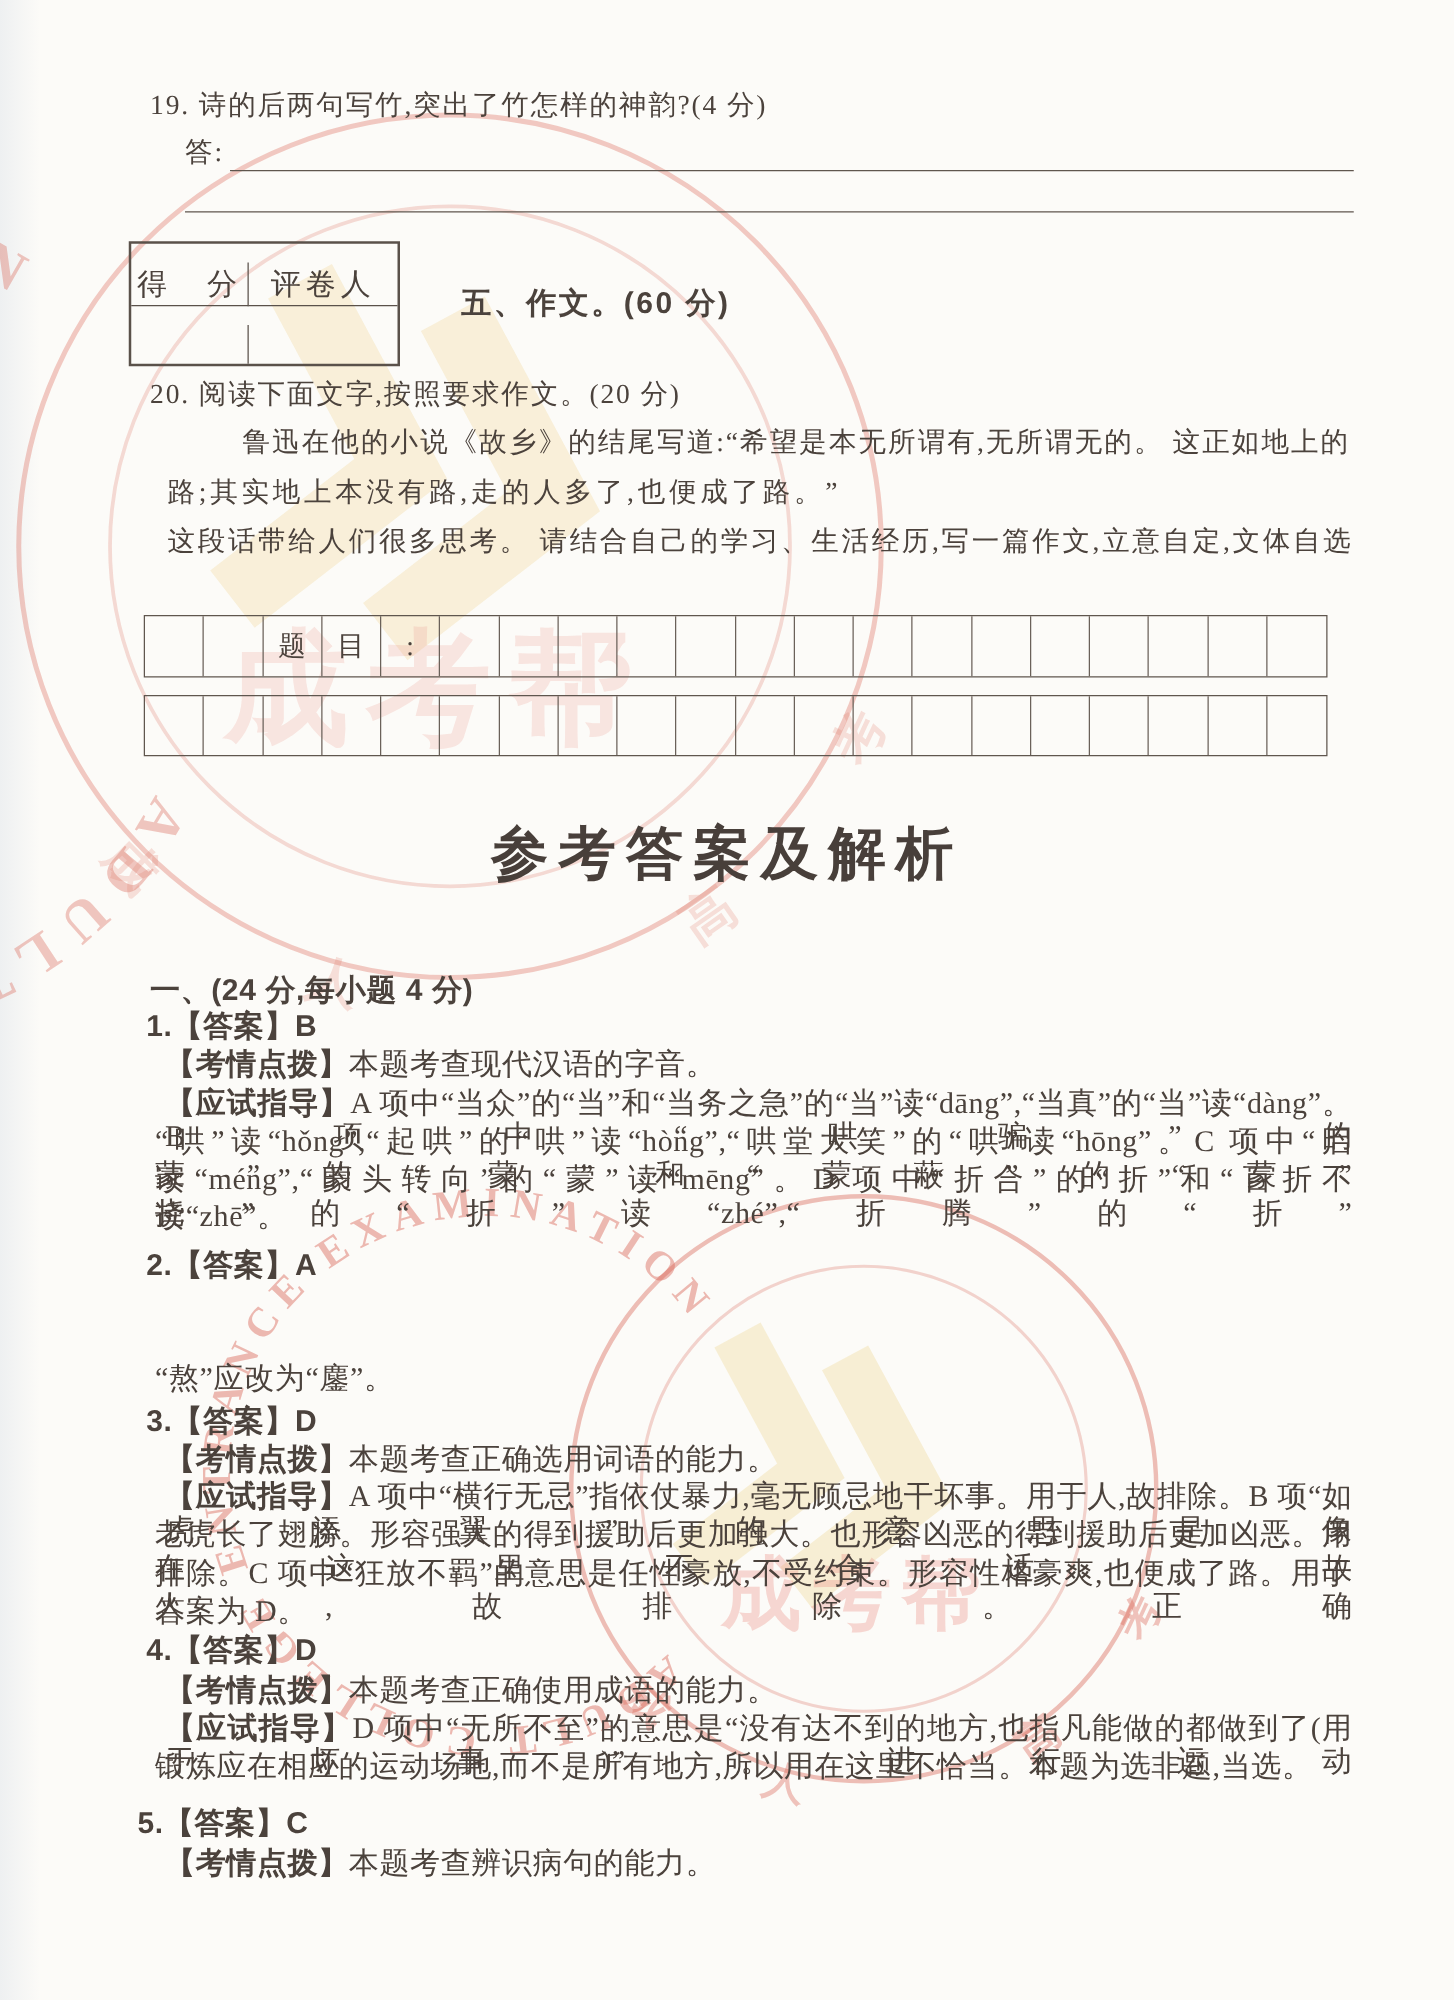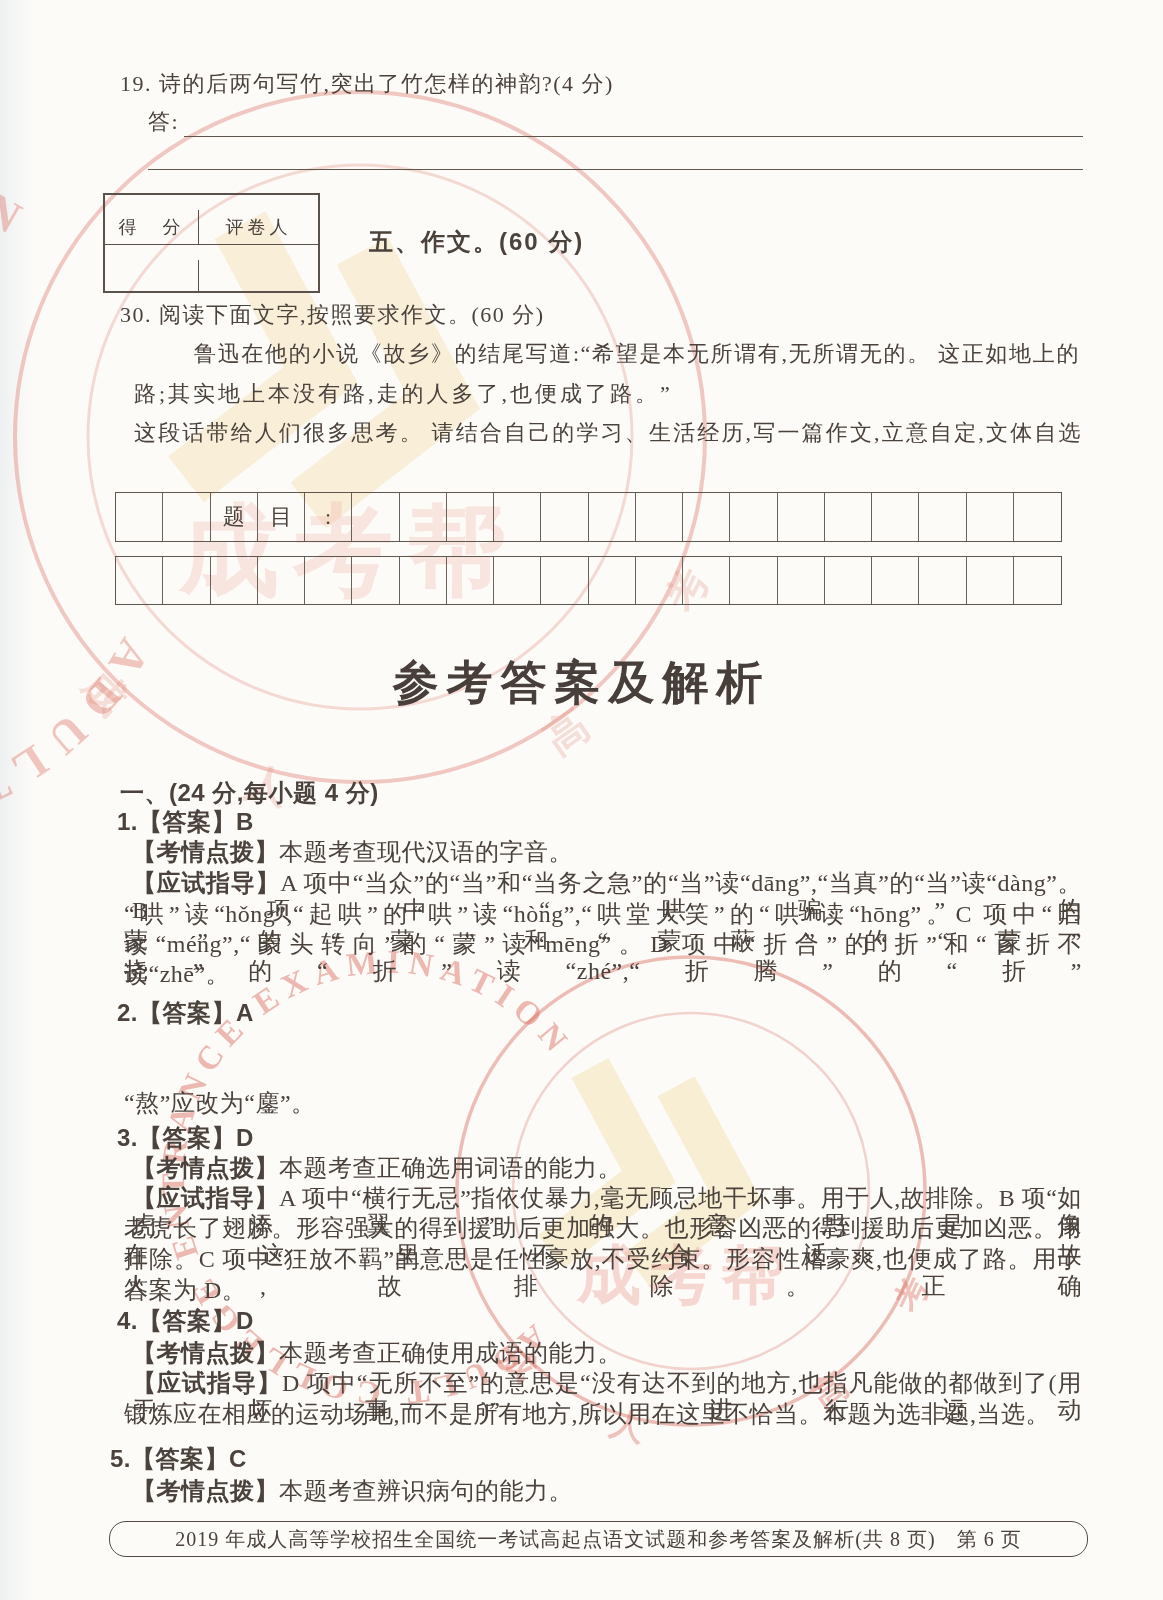--- a/index.html
+++ b/index.html
@@ -14,21 +14,21 @@
   .abs{position:absolute;white-space:nowrap;margin-left:20px;}
   .t22{font-size:22px;line-height:28px;letter-spacing:1.5px;}
   .t21{font-size:24px;line-height:27px;letter-spacing:.5px;}
   .sans{font-family:"Liberation Sans","DejaVu Sans",sans-serif;}
   .bold{font-weight:bold;}
   .jl{white-space:normal;text-align:justify;text-align-last:justify;}
   .ul{border-bottom:1.5px solid #5f564e;}
   
   .score-box{position:absolute;left:103px;top:193px;width:213px;height:96px;
        border:2px solid #5a514a;display:grid;grid-template-columns:94px 1fr;grid-template-rows:50px 1fr;}
-  .score-box .c{display:flex;align-items:center;justify-content:center;font-size:18px;letter-spacing:4px;margin-top:15px;}
+  .score-box .c{display:flex;align-items:center;justify-content:center;font-size:24px;letter-spacing:4px;margin-top:15px;}
   .score-box .c1{border-right:1.5px solid #5a514a;border-bottom:1.5px solid #5a514a;}
   .score-box .c2{border-bottom:1.5px solid #5a514a;}
   .score-box .c3{border-right:1.5px solid #5a514a;}
   
   .grid-row{position:absolute;left:115px;width:947px;display:grid;
        grid-template-columns:repeat(20,1fr);border:1.5px solid #5f564e;box-sizing:border-box;}
   .gcell{border-right:1px solid #6a6159;display:flex;align-items:center;justify-content:center;
        font-size:22px;color:#4b423c;}
   .gcell:last-child{border-right:none;}
   .heading{position:absolute;left:100px;top:652px;width:963px;text-align:center;
@@ -96,21 +96,21 @@
 
   <div class="score-box">
     <div class="c c1">得　分</div>
     <div class="c c2">评卷人</div>
     <div class="c c3"></div>
     <div class="c"></div>
   </div>
 
   <div class="abs sans bold" style="left:349px;top:226px;font-size:24px;letter-spacing:2px;">五、作文。(60 分)</div>
 
-  <div class="abs t22" style="left:100px;top:301px;">30. 阅读下面文字,按照要求作文。(60 分)</div>
+  <div class="abs t22" style="left:100px;top:301px;">20. 阅读下面文字,按照要求作文。(20 分)</div>
   <div class="abs t22 jl" style="left:174px;top:340px;width:886px;">鲁迅在他的小说《故乡》的结尾写道:“希望是本无所谓有,无所谓无的。 这正如地上的</div>
   <div class="abs t22" style="left:114px;top:380px;letter-spacing:3px;">路;其实地上本没有路,走的人多了,也便成了路。”</div>
   <div class="abs t22 jl" style="left:114px;top:419px;width:948px;">这段话带给人们很多思考。 请结合自己的学习、生活经历,写一篇作文,立意自定,文体自选</div>
 
   <div class="grid-row" style="top:492px;height:50px;">
       <div class="gcell"></div>
       <div class="gcell"></div>
       <div class="gcell">题</div>
       <div class="gcell">目</div>
       <div class="gcell">:</div>
@@ -175,16 +175,13 @@
   <div class="abs t21" style="left:104px;top:1277px;">答案为 D。</div>
 
   <div class="abs sans t21" style="left:97px;top:1307px;font-weight:600;">4.【答案】D</div>
   <div class="abs t21" style="left:112px;top:1339px;"><span class="sans" style="font-weight:600;">【考情点拨】</span><span>本题考查正确使用成语的能力。</span></div>
   <div class="abs t21 jl" style="left:112px;top:1369px;width:950px;"><span class="sans" style="font-weight:600;">【应试指导】</span><span>D 项中“无所不至”的意思是“没有达不到的地方,也指凡能做的都做到了(用于坏事)”。进行运动</span></div>
   <div class="abs t21" style="left:104px;top:1401px;">锻炼应在相应的运动场地,而不是所有地方,所以用在这里不恰当。本题为选非题,当选。</div>
 
   <div class="abs sans t21" style="left:90px;top:1445px;font-weight:600;">5.【答案】C</div>
   <div class="abs t21" style="left:112px;top:1477px;"><span class="sans" style="font-weight:600;">【考情点拨】</span><span>本题考查辨识病句的能力。</span></div>
 
-  <div class="footer-box">
-    <span>2019 年成人高等学校招生全国统一考试高起点语文试题和参考答案及解析(共 8 页)　第 6 页</span>
-  </div>
 </div>
 
 </body></html>

